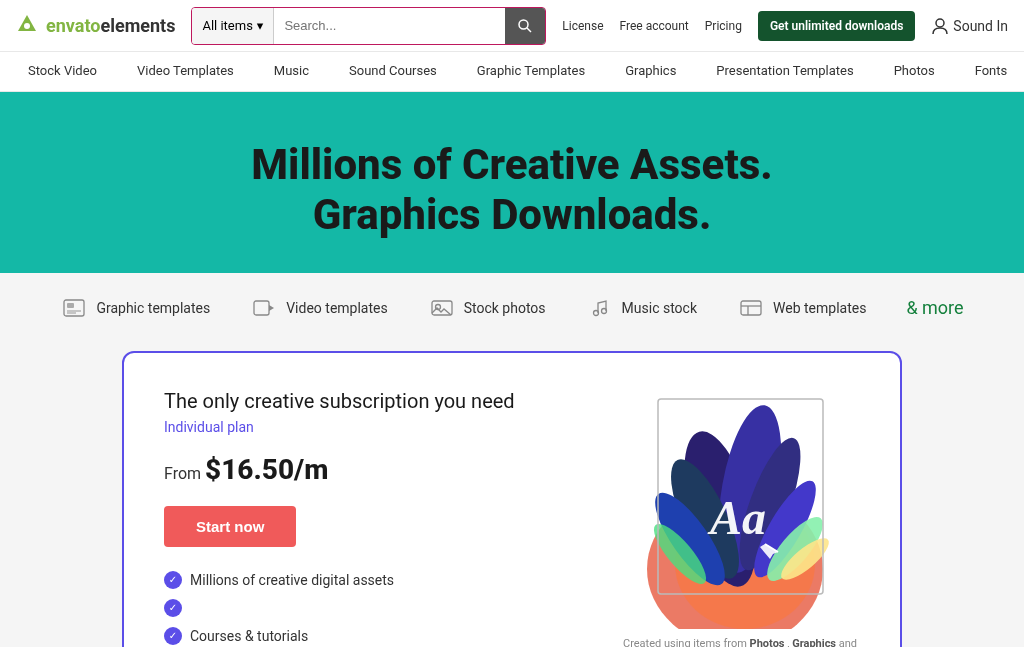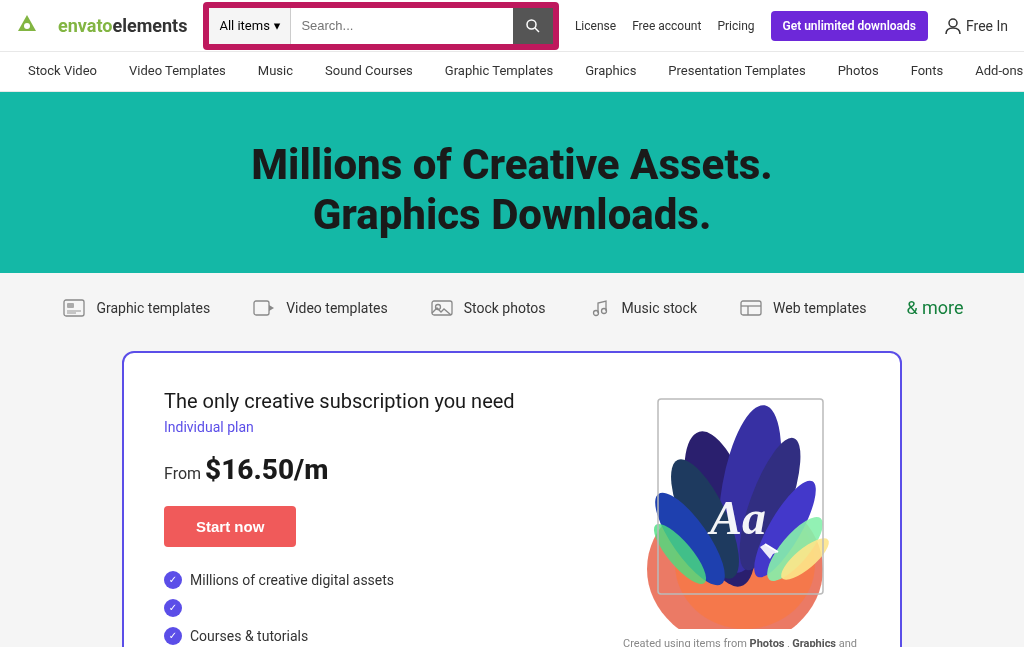--- a/index.html
+++ b/index.html
@@ -8,29 +8,29 @@
     
     .top-nav {
       background: #fff;
       border-bottom: 1px solid #e8e8e8;
       display: flex;
       align-items: center;
       padding: 0 16px;
       height: 52px;
       gap: 16px;
     }
-    .logo { display: flex; align-items: center; gap: 20px; text-align: right; }
+    .logo { display: flex; align-items: center; gap: 8px; text-align: right; }
     .logo-text { font-size: 18px; font-weight: 700; }
     .logo-envato { color: #82b542; }
     .logo-elements { color: #333; }
 
     .search-bar {
       display: flex;
       align-items: center;
-      border: 6px solid #be185d;
+      border: 1px solid #be185d;
       border-radius: 4px;
       overflow: hidden;
       flex: 1;
       max-width: 420px;
     }
     .search-filter {
       padding: 0 10px;
       height: 36px;
       border: none;
       border-right: 1px solid #ccc;
@@ -67,21 +67,21 @@
       align-items: center;
       gap: 16px;
       margin-left: auto;
     }
     .top-nav-links a {
       text-decoration: none;
       color: #333;
       font-size: 12px;
     }
     .btn-unlimited {
-      background: #6d28d9;
+      background: #14532d;
       color: white !important;
       padding: 8px 12px;
       border-radius: 4px;
       font-weight: 600;
       font-size: 13px;
       white-space: nowrap;
     }
     .sign-in {
       display: flex;
       align-items: center;
@@ -92,21 +92,21 @@
     }
 
     
     .cat-nav {
       background: #fff;
       border-bottom: 1px solid #e8e8e8;
       display: flex;
       align-items: center;
       padding: 0 16px;
       height: 40px;
-      gap: 8px;
+      gap: 16px;
     }
     .cat-nav-item {
       padding: 0 12px;
       height: 40px;
       display: flex;
       align-items: center;
       font-size: 13px;
       color: #333;
       cursor: pointer;
       white-space: nowrap;
@@ -285,21 +285,21 @@
   <div class="top-nav-links">
     <a href="#">License</a>
     <a href="#">Free account</a>
     <a href="#">Pricing</a>
     <a href="#" class="btn-unlimited">Get unlimited downloads</a>
     <div class="sign-in">
       <svg width="18" height="18" viewBox="0 0 18 18">
         <circle cx="9" cy="6" r="4" stroke="#333" stroke-width="1.5" fill="none"></circle>
         <path d="M2 17c0-4 3-6 7-6s7 2 7 6" stroke="#333" stroke-width="1.5" fill="none"></path>
       </svg>
-      <span>Free In</span>
+      <span>Sound In</span>
     </div>
   </div>
 </nav>
 
 <nav class="cat-nav">
   <a class="cat-nav-item">Stock Video</a>
   <a class="cat-nav-item">Video Templates</a>
   <a class="cat-nav-item">Music</a>
   <a class="cat-nav-item">Sound Courses</a>
   <a class="cat-nav-item">Graphic Templates</a>

